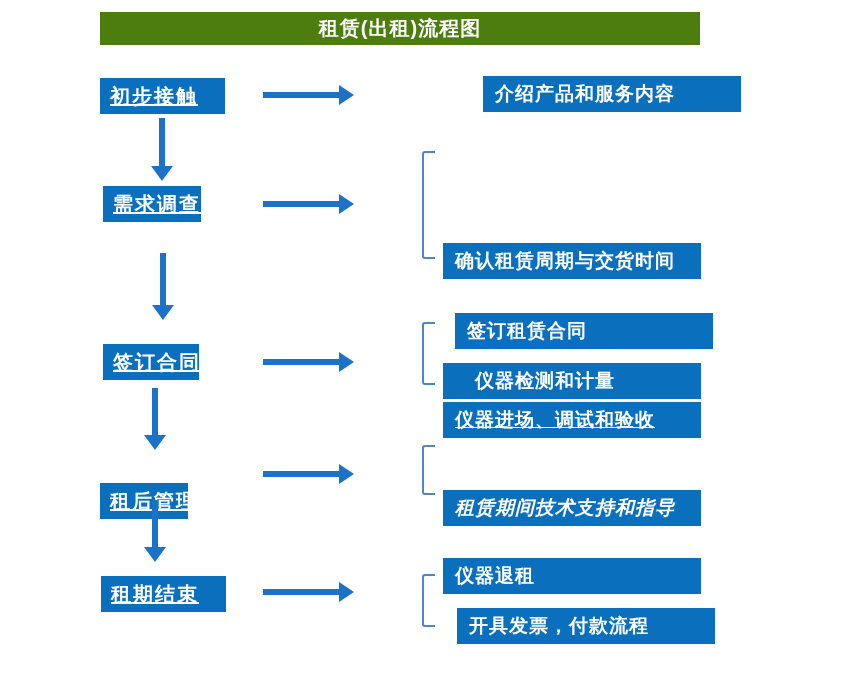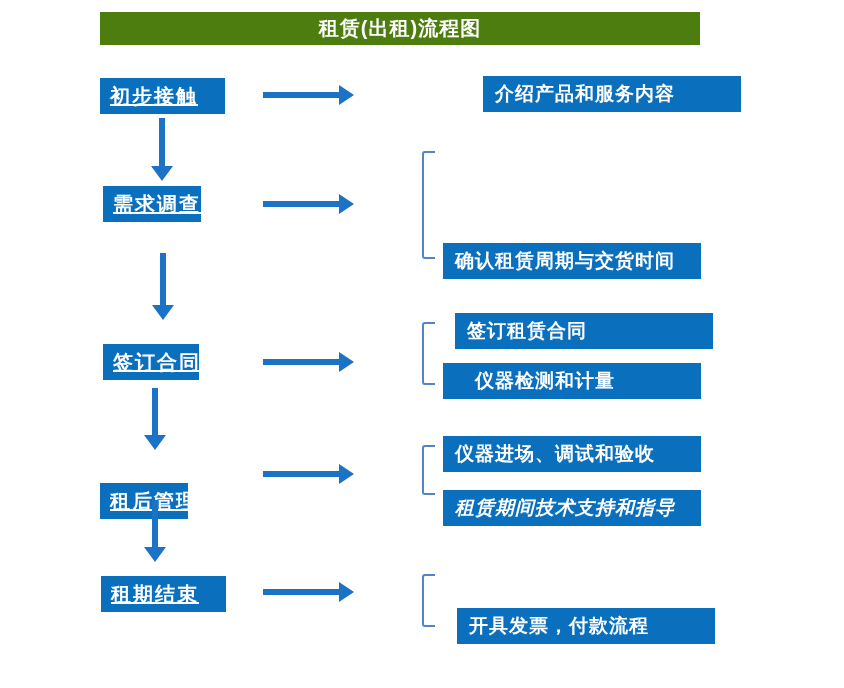--- a/index.html
+++ b/index.html
@@ -160,17 +160,18 @@
 
   <div class="bracket" style="top:151px; height:108px;"></div>
   <div class="bracket" style="top:322px; height:63px;"></div>
   <div class="bracket" style="top:445px; height:50px;"></div>
   <div class="bracket" style="top:574px; height:53px;"></div>
 
   <div class="out-box" style="top:76px;margin-left:40px;">介绍产品和服务内容</div>
   <div class="out-box" style="top:243px;">确认租赁周期与交货时间</div>
   <div class="out-box" style="top:313px;margin-left:12px;">签订租赁合同</div>
   <div class="out-box" style="top:363px;padding-left:32px;">仪器检测和计量</div>
-  <div class="out-box" style="top:436px;">仪器进场、调试和验收</div>
+  <div class="out-box" style="top:402px;text-decoration:underline;">仪器进场、调试和验收</div>
   <div class="out-box" style="top:490px;font-style:italic;">租赁期间技术支持和指导</div>
+  <div class="out-box" style="top:558px;">仪器退租</div>
   <div class="out-box" style="top:608px;margin-left:14px;">开具发票，付款流程</div>
 
 </div>
 
 </body></html>

